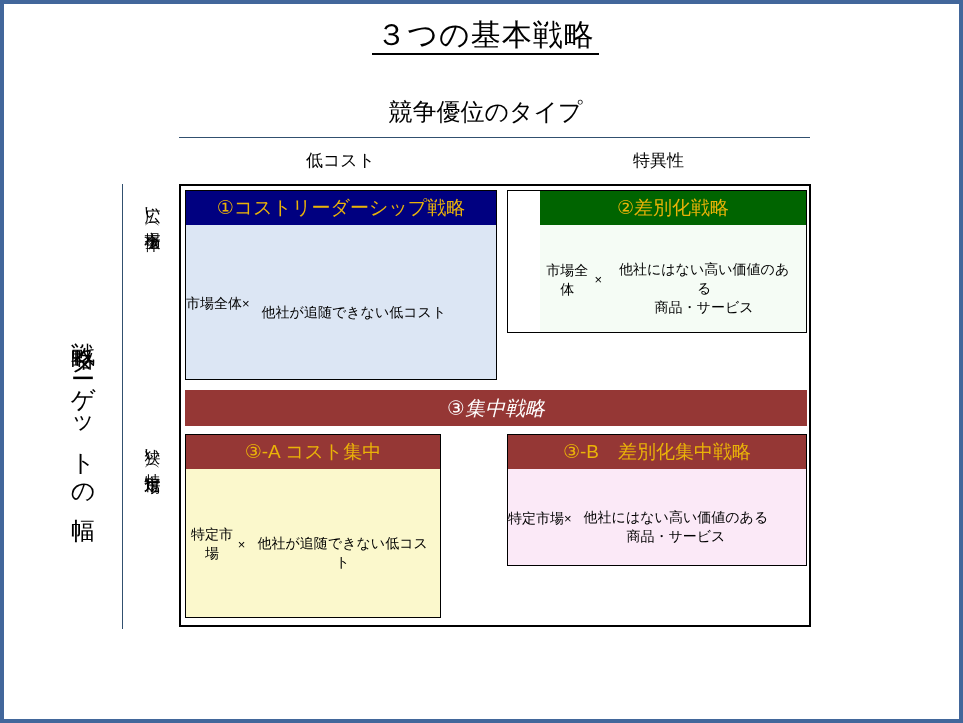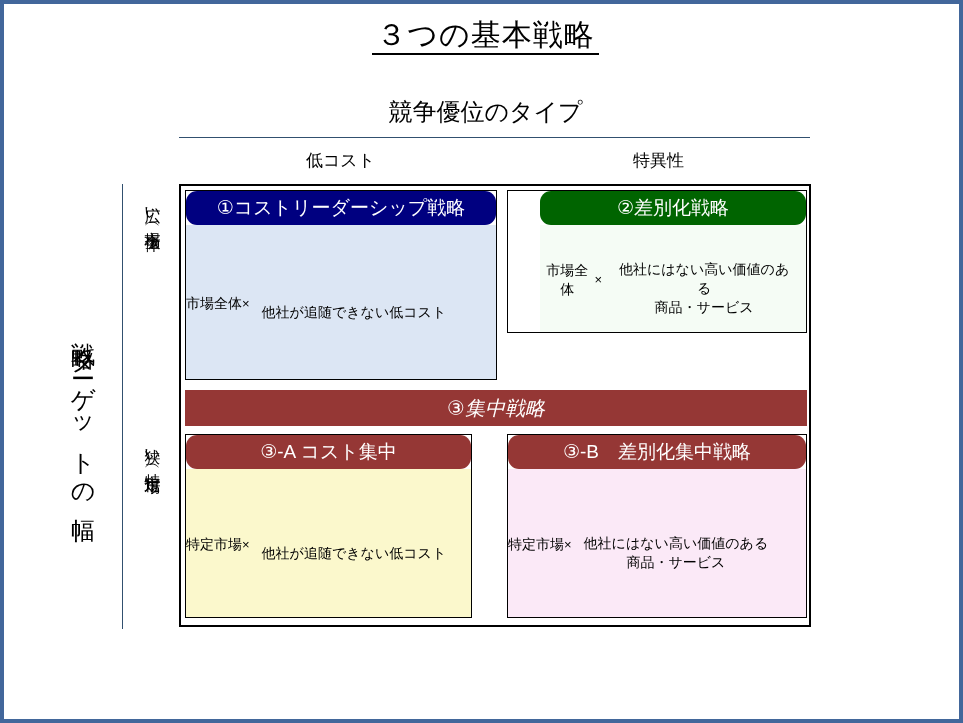--- a/index.html
+++ b/index.html
@@ -134,52 +134,51 @@
   
   .card {
     position: absolute;
     box-sizing: border-box;
     border: 1px solid #000000;
     display: flex;
     flex-direction: column;
   }
   .card-head {
     box-sizing: border-box;
-    color: #ffffff;
+    color: #eab308;
     font-size: 19px;
     line-height: 20px;
     text-align: center;
     display: flex;
     align-items: center;
     justify-content: center;
     height: 34px;
     white-space: pre;
-    border-radius: 11px;
   }
   .card-body {
     flex: 1 1 auto;
     box-sizing: border-box;
     display: flex;
     align-items: center;
     padding-top: 20px;
     font-size: 14px;
     line-height: 19px;
     text-align: center;
     color: #000000;
   }
   .card-body .line-market { margin: 0 0 18px 0; }
   .card-body .line-times  { margin: 0 0 18px 0; font-size: 13px; }
   .card-body .line-detail { margin: 12px; }
 
   
   .card.q1 { left: 4px;   top: 4px;  width: 312px; height: 190px; }
   .card.q2 { left: 326px; top: 4px;  width: 300px; height: 143px; padding-left: 32px; }
   
-  .card.q3a { left: 4px;   top: 248px; width: 287px; height: 184px; }
-  .card.q3b { left: 326px; top: 248px; width: 300px; height: 184px; }
+  .card.q3a { left: 4px;   top: 248px; width: 256px; height: 184px; }
+  .card.q3b { left: 326px; top: 248px; width: 300px; height: 132px; }
 
   
   .head-navy  { background: #000080; }
   .head-green { background: #006400; }
   .head-red   { background: #953735; }
 
   .body-blue   { background: #dce6f4; }
   .body-green  { background: #f5fcf5; }
   .body-yellow { background: #fbf8cc; }
   .body-pink   { background: #fbe9f7; }

